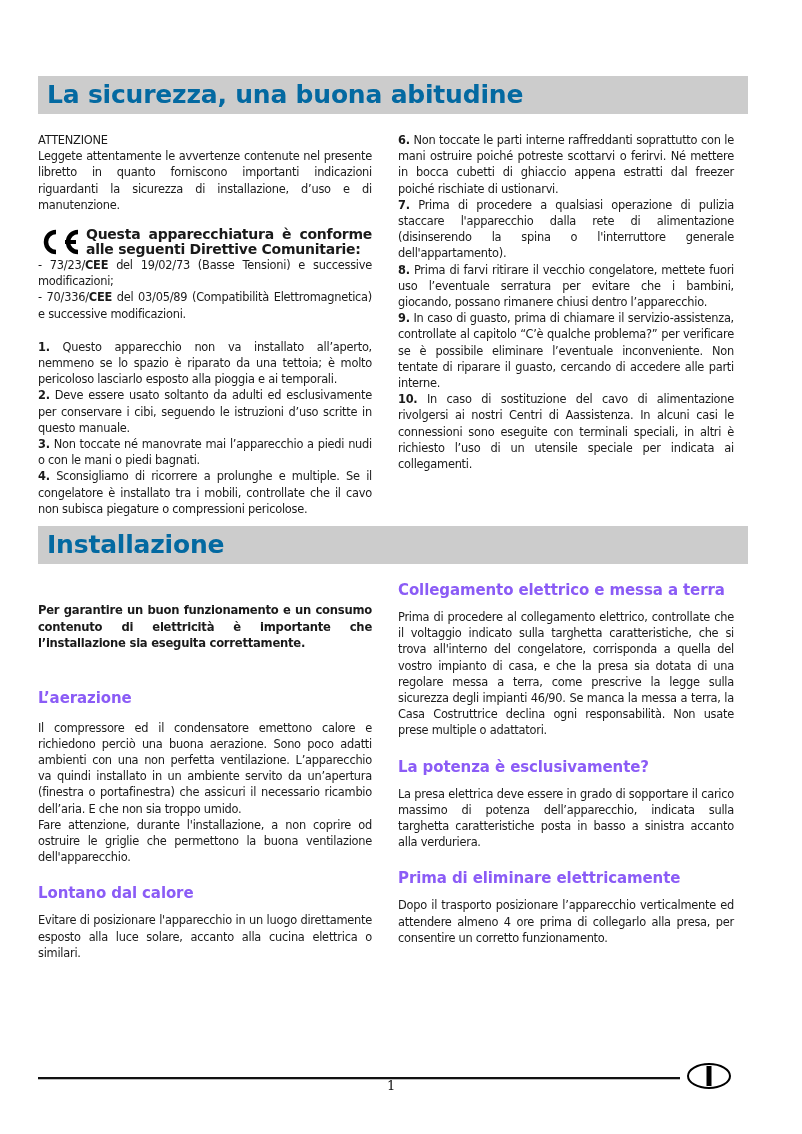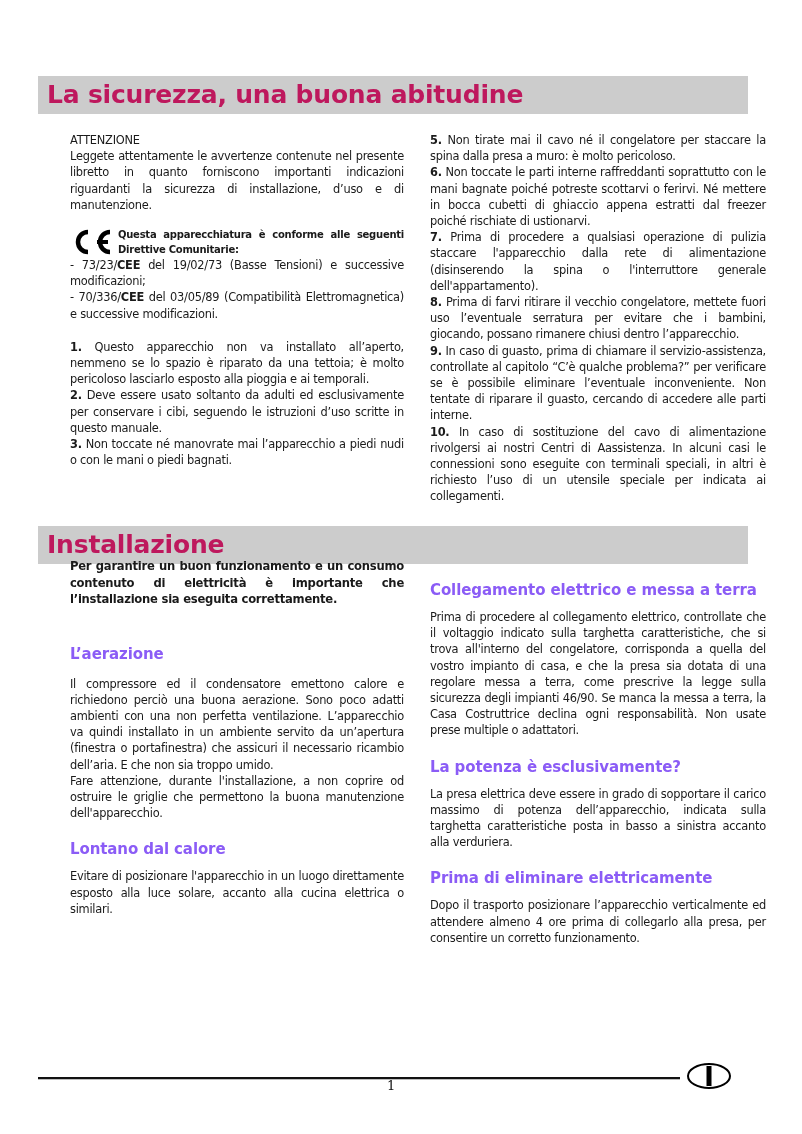--- a/index.html
+++ b/index.html
@@ -8,39 +8,38 @@
       font-family: "DejaVu Sans", "Liberation Sans", sans-serif;
       color: #1a1a1a;
     }
     .band {
       position: absolute; left: 38px; width: 710px; height: 38px;
       background: #cccccc;
     }
     .band h1 {
       margin: 0; padding-left: 9px;
       font-size: 25px; font-weight: bold; line-height: 38px;
-      letter-spacing: -0.2px; color: #be185d;
+      letter-spacing: -0.2px; color: #0369a1;
       font-family: "DejaVu Sans", sans-serif;
     }
     .col {
       position: absolute; width: 334px;
       font-size: 11.4px; line-height: 16.2px; text-align: justify;
       letter-spacing: -0.25px;
-      margin-left: 32px;
     }
     .col p { margin: 0; }
     .col b { font-weight: bold; }
     .ce-block { position: relative; margin-top: 14px; }
     .ce-mark {
       position: absolute; left: 0; top: 2px; width: 44px; height: 26px;
       display: flex; align-items: center; gap: 2px;
     }
     .ce-mark svg { display: block; }
     .ce-title {
-      padding-left: 48px; font-weight: bold; font-size: 10px; line-height: 15px;
+      padding-left: 48px; font-weight: bold; font-size: 14px; line-height: 15px;
       text-align: justify;
     }
     .lead {
       font-weight: bold; font-size: 11.6px; line-height: 16.5px;
     }
     h2.sub {
       margin: 0; font-size: 15px; font-weight: bold; line-height: 20px;
       letter-spacing: -0.1px; color: #8b5cf6;
     }
     .footer-line {
@@ -76,42 +75,42 @@
     </span>
     <div class="ce-title">Questa apparecchiatura è conforme alle seguenti Direttive Comunitarie:</div>
     <p><span>- 73/23/</span><b>CEE</b><span> del 19/02/73 (Basse Tensioni) e successive modificazioni;</span></p>
     <p><span>- 70/336/</span><b>CEE</b><span> del 03/05/89 (Compatibilità Elettromagnetica) e successive modificazioni.</span></p>
   </div>
 
   <div style="height:17px"></div>
   <p><b>1.</b><span> Questo apparecchio non va installato all’aperto, nemmeno se lo spazio è riparato da una tettoia; è molto pericoloso lasciarlo esposto alla pioggia e ai temporali.</span></p>
   <p><b>2.</b><span> Deve essere usato soltanto da adulti ed esclusivamente per conservare i cibi, seguendo le istruzioni d’uso scritte in questo manuale.</span></p>
   <p><b>3.</b><span> Non toccate né manovrate mai l’apparecchio a piedi nudi o con le mani o piedi bagnati.</span></p>
+  <p><b>4.</b><span> Sconsigliamo di ricorrere a prolunghe e multiple. Se il congelatore è installato tra i mobili, controllate che il cavo non subisca piegature o compressioni pericolose.</span></p>
 </div>
 
 <div class="col" style="left:398px; top:132px; width:336px;">
-  <p><b>5.</b><span> Non tirate mai il cavo né il congelatore per staccare la spina dalla presa a muro: è molto pericoloso.</span></p>
-  <p><b>6.</b><span> Non toccate le parti interne raffreddanti soprattutto con le mani bagnate poiché potreste scottarvi o ferirvi. Né mettere in bocca cubetti di ghiaccio appena estratti dal freezer poiché rischiate di ustionarvi.</span></p>
+  <p><b>6.</b><span> Non toccate le parti interne raffreddanti soprattutto con le mani ostruire poiché potreste scottarvi o ferirvi. Né mettere in bocca cubetti di ghiaccio appena estratti dal freezer poiché rischiate di ustionarvi.</span></p>
   <p><b>7.</b><span> Prima di procedere a qualsiasi operazione di pulizia staccare l'apparecchio dalla rete di alimentazione (disinserendo la spina o l'interruttore generale dell'appartamento).</span></p>
   <p><b>8.</b><span> Prima di farvi ritirare il vecchio congelatore, mettete fuori uso l’eventuale serratura per evitare che i bambini, giocando, possano rimanere chiusi dentro l’apparecchio.</span></p>
   <p><b>9.</b><span> In caso di guasto, prima di chiamare il servizio-assistenza, controllate al capitolo “C’è qualche problema?” per verificare se è possibile eliminare l’eventuale inconveniente. Non tentate di riparare il guasto, cercando di accedere alle parti interne.</span></p>
   <p><b>10.</b><span> In caso di sostituzione del cavo di alimentazione rivolgersi ai nostri Centri di Aassistenza. In alcuni casi le connessioni sono eseguite con terminali speciali, in altri è richiesto l’uso di un utensile speciale per indicata ai collegamenti.</span></p>
 </div>
 
 <div class="band" style="top:526px;">
   <h1>Installazione</h1>
 </div>
 
-<div class="col" style="left:38px; top:558px;">
+<div class="col" style="left:38px; top:602px;">
   <p class="lead">Per garantire un buon funzionamento e un consumo contenuto di elettricità è importante che l’installazione sia eseguita correttamente.</p>
   <div style="height:36px"></div>
   <h2 class="sub">L’aerazione</h2>
   <div style="height:12px"></div>
   <p>Il compressore ed il condensatore emettono calore e richiedono perciò una buona aerazione. Sono poco adatti ambienti con una non perfetta ventilazione. L’apparecchio va quindi installato in un ambiente servito da un’apertura (finestra o portafinestra) che assicuri il necessario ricambio dell’aria. E che non sia troppo umido.</p>
-  <p>Fare attenzione, durante l'installazione, a non coprire od ostruire le griglie che permettono la buona manutenzione dell'apparecchio.</p>
+  <p>Fare attenzione, durante l'installazione, a non coprire od ostruire le griglie che permettono la buona ventilazione dell'apparecchio.</p>
   <div style="height:18px"></div>
   <h2 class="sub">Lontano dal calore</h2>
   <div style="height:9px"></div>
   <p>Evitare di posizionare l'apparecchio in un luogo direttamente esposto alla luce solare, accanto alla cucina elettrica o similari.</p>
 </div>
 
 <div class="col" style="left:398px; top:580px; width:336px;">
   <h2 class="sub">Collegamento elettrico e messa a terra</h2>
   <div style="height:9px"></div>
   <p>Prima di procedere al collegamento elettrico, controllate che il voltaggio indicato sulla targhetta caratteristiche, che si trova all'interno del congelatore, corrisponda a quella del vostro impianto di casa, e che la presa sia dotata di una regolare messa a terra, come prescrive la legge sulla sicurezza degli impianti 46/90. Se manca la messa a terra, la Casa Costruttrice declina ogni responsabilità. Non usate prese multiple o adattatori.</p>

